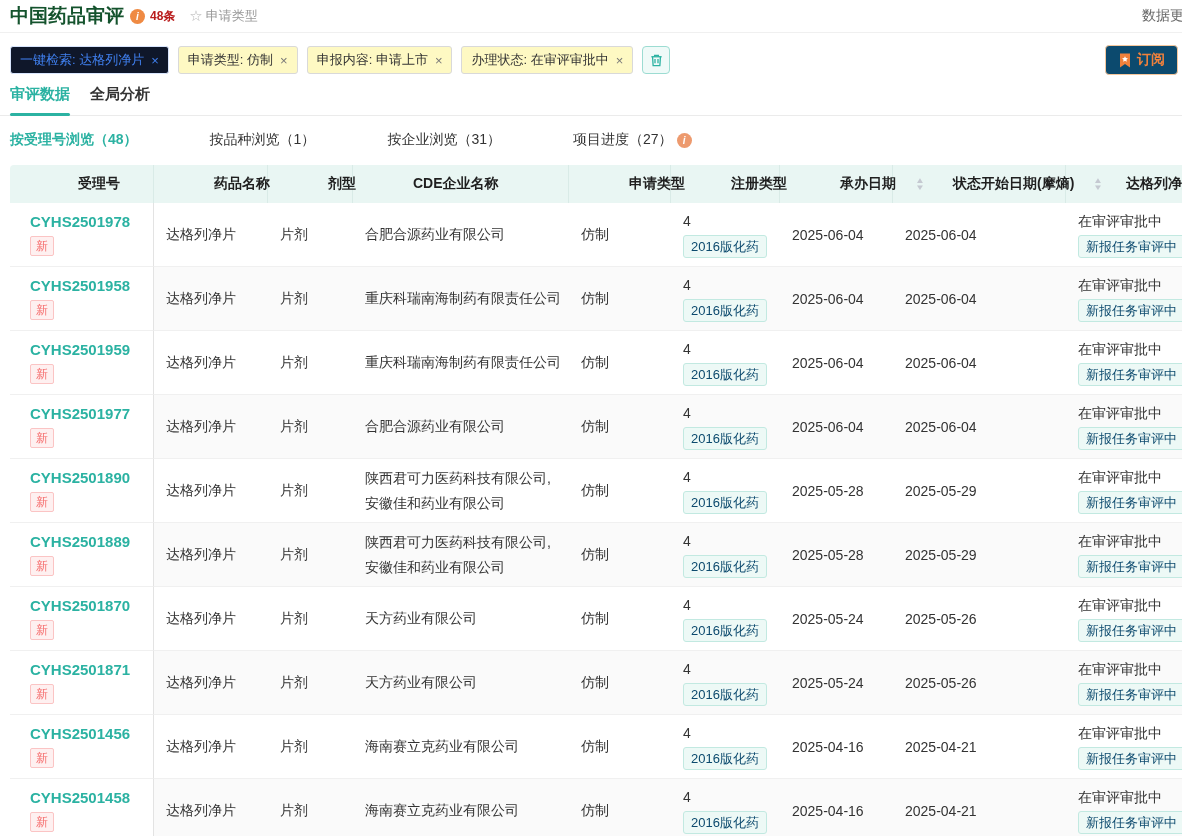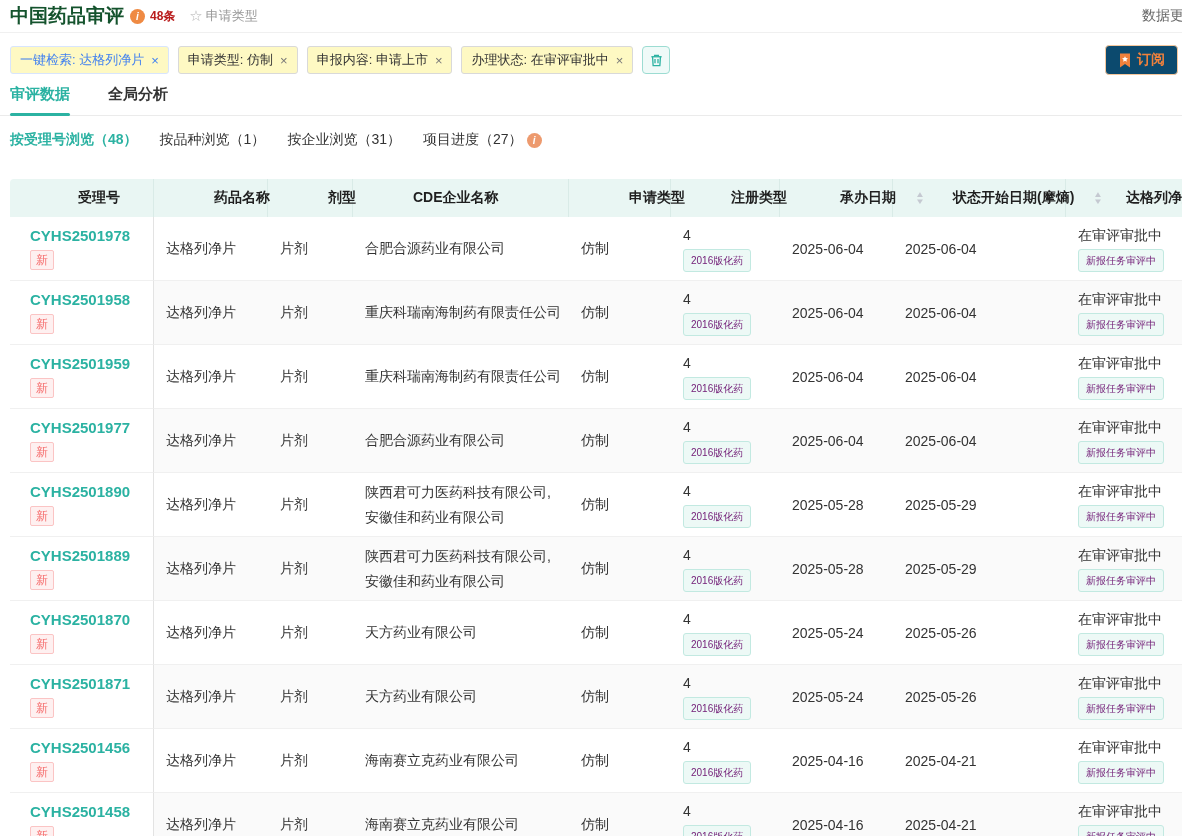--- a/index.html
+++ b/index.html
@@ -18,38 +18,38 @@
   .fav-toggle { display:inline-flex; align-items:center; color:#999; font-size:13px; margin-left:14px; cursor:pointer; }
   .star-glyph { font-size:15px; color:#b5b5b5; margin-right:3px; }
   .topbar-right { color:#666; font-size:14px; white-space:nowrap; flex-shrink:0; margin-right:-16px; }
 
   
   .filter-row { display:flex; align-items:center; justify-content:space-between; padding:12px 4px 10px 10px; }
   .tag-list { display:flex; align-items:center; }
   .tag { display:inline-flex; align-items:center; height:28px; padding:0 9px; margin-right:9px;
     border:1px solid #d9d9d9; border-radius:3px; background:#fef9c3; font-size:13px; color:#333; cursor:default; }
   .tag .close-x { margin-left:7px; font-size:13px; color:#777; cursor:pointer; }
-  .tag.tag-primary { background:#fef9c3; border-color:#d8e5fd; color:#4080f0; }
+  .tag.tag-primary { background:#0f172a; border-color:#d8e5fd; color:#4080f0; }
   .tag.tag-primary .close-x { color:#4080f0; }
   .trash-btn { width:28px; height:28px; border:1px solid #9cdcd2; border-radius:4px; background:#effaf8;
     display:inline-flex; align-items:center; justify-content:center; cursor:pointer; }
   .subscribe-btn { display:inline-flex; align-items:center; height:30px; padding:0 12px;
     border:1px solid #f6c79c; border-radius:4px; background:#0c4a6e; color:#f0813c;
     font-size:14px; font-weight:bold; cursor:pointer; white-space:nowrap; }
   .subscribe-btn svg { margin-right:5px; }
 
   
-  .tabs { display:flex; gap:38px; padding-left:10px; border-bottom:1px solid #ebebeb; height:31px; }
+  .tabs { display:flex; gap:20px; padding-left:10px; border-bottom:1px solid #ebebeb; height:31px; }
   .tab { font-size:15px; font-weight:bold; color:#333; position:relative; cursor:pointer; padding-bottom:12px; }
   .tab.active { color:#2bb2a2; }
   .tab.active::after { content:""; position:absolute; left:0; right:0; bottom:-1px; height:3px;
     border-radius:2px; background:#2bb2a2; }
 
   
-  .subtabs { display:flex; align-items:center; gap:22px; padding:15px 0 30px 10px; font-size:14px; }
+  .subtabs { display:flex; align-items:center; gap:72px; padding:15px 0 16px 10px; font-size:14px; }
   .subtab { color:#333; cursor:pointer; display:inline-flex; align-items:center; }
   .subtab.active { color:#2bb2a2; font-weight:bold; }
   .subtab .info-circle { background:#ed9a6e; margin:0 0 0 4px; }
 
   
   .table-wrap { margin-left:10px; width:1172px; overflow:hidden; }
   table { border-collapse:separate; border-spacing:0; table-layout:fixed; width:1216px; }
   th { background:#e9f6f3; height:38px; font-size:14px; font-weight:bold; color:#1f1f1f;
     text-align:left; padding-left:12px; border-right:1px solid #d9ebe7; white-space:nowrap; }
   th:first-child { padding-left:20px; border-top-left-radius:4px; }
@@ -58,21 +58,21 @@
   .sort { display:inline-flex; flex-direction:column; margin-left:20px; cursor:pointer; }
   .sort span { font-size:8px; line-height:7px; color:#c5c9d1; transform:scaleX(1.25); }
   td { height:64px; font-size:14px; color:#333; padding-left:12px; border-bottom:1px solid #f0f0f0;
     vertical-align:middle; background:#fff; }
   tr:nth-child(even) td { background:#fafafa; }
   td.fixed { background:#fff !important; border-right:1px solid #e3e3e3; padding-left:20px; }
   .id-link { color:#2bb2a2; font-weight:bold; font-size:15px; text-decoration:none; cursor:pointer; display:inline-block; }
   .badge-new { display:inline-block; margin-top:6px; font-size:12px; color:#f56c6c; background:#fef0f0;
     border:1px solid #fbc4c4; border-radius:2px; padding:1px 5px; line-height:16px; }
   .company { line-height:25px; }
-  .badge-teal { display:inline-block; margin-top:5px; font-size:10px; color:#701a75; background:#edf9f6;
+  .badge-teal { display:inline-block; margin-top:5px; font-size:13px; color:#0c4a6e; background:#edf9f6;
     border:1px solid #c2e9e1; border-radius:3px; padding:2px 7px; line-height:17px; }
   .cell-top { line-height:18px; }
 </style>
 </head>
 <body>
 
 <header class="topbar">
   <div class="topbar-left">
     <h1 class="page-title">中国药品审评</h1>
     <span class="info-circle">i</span>

